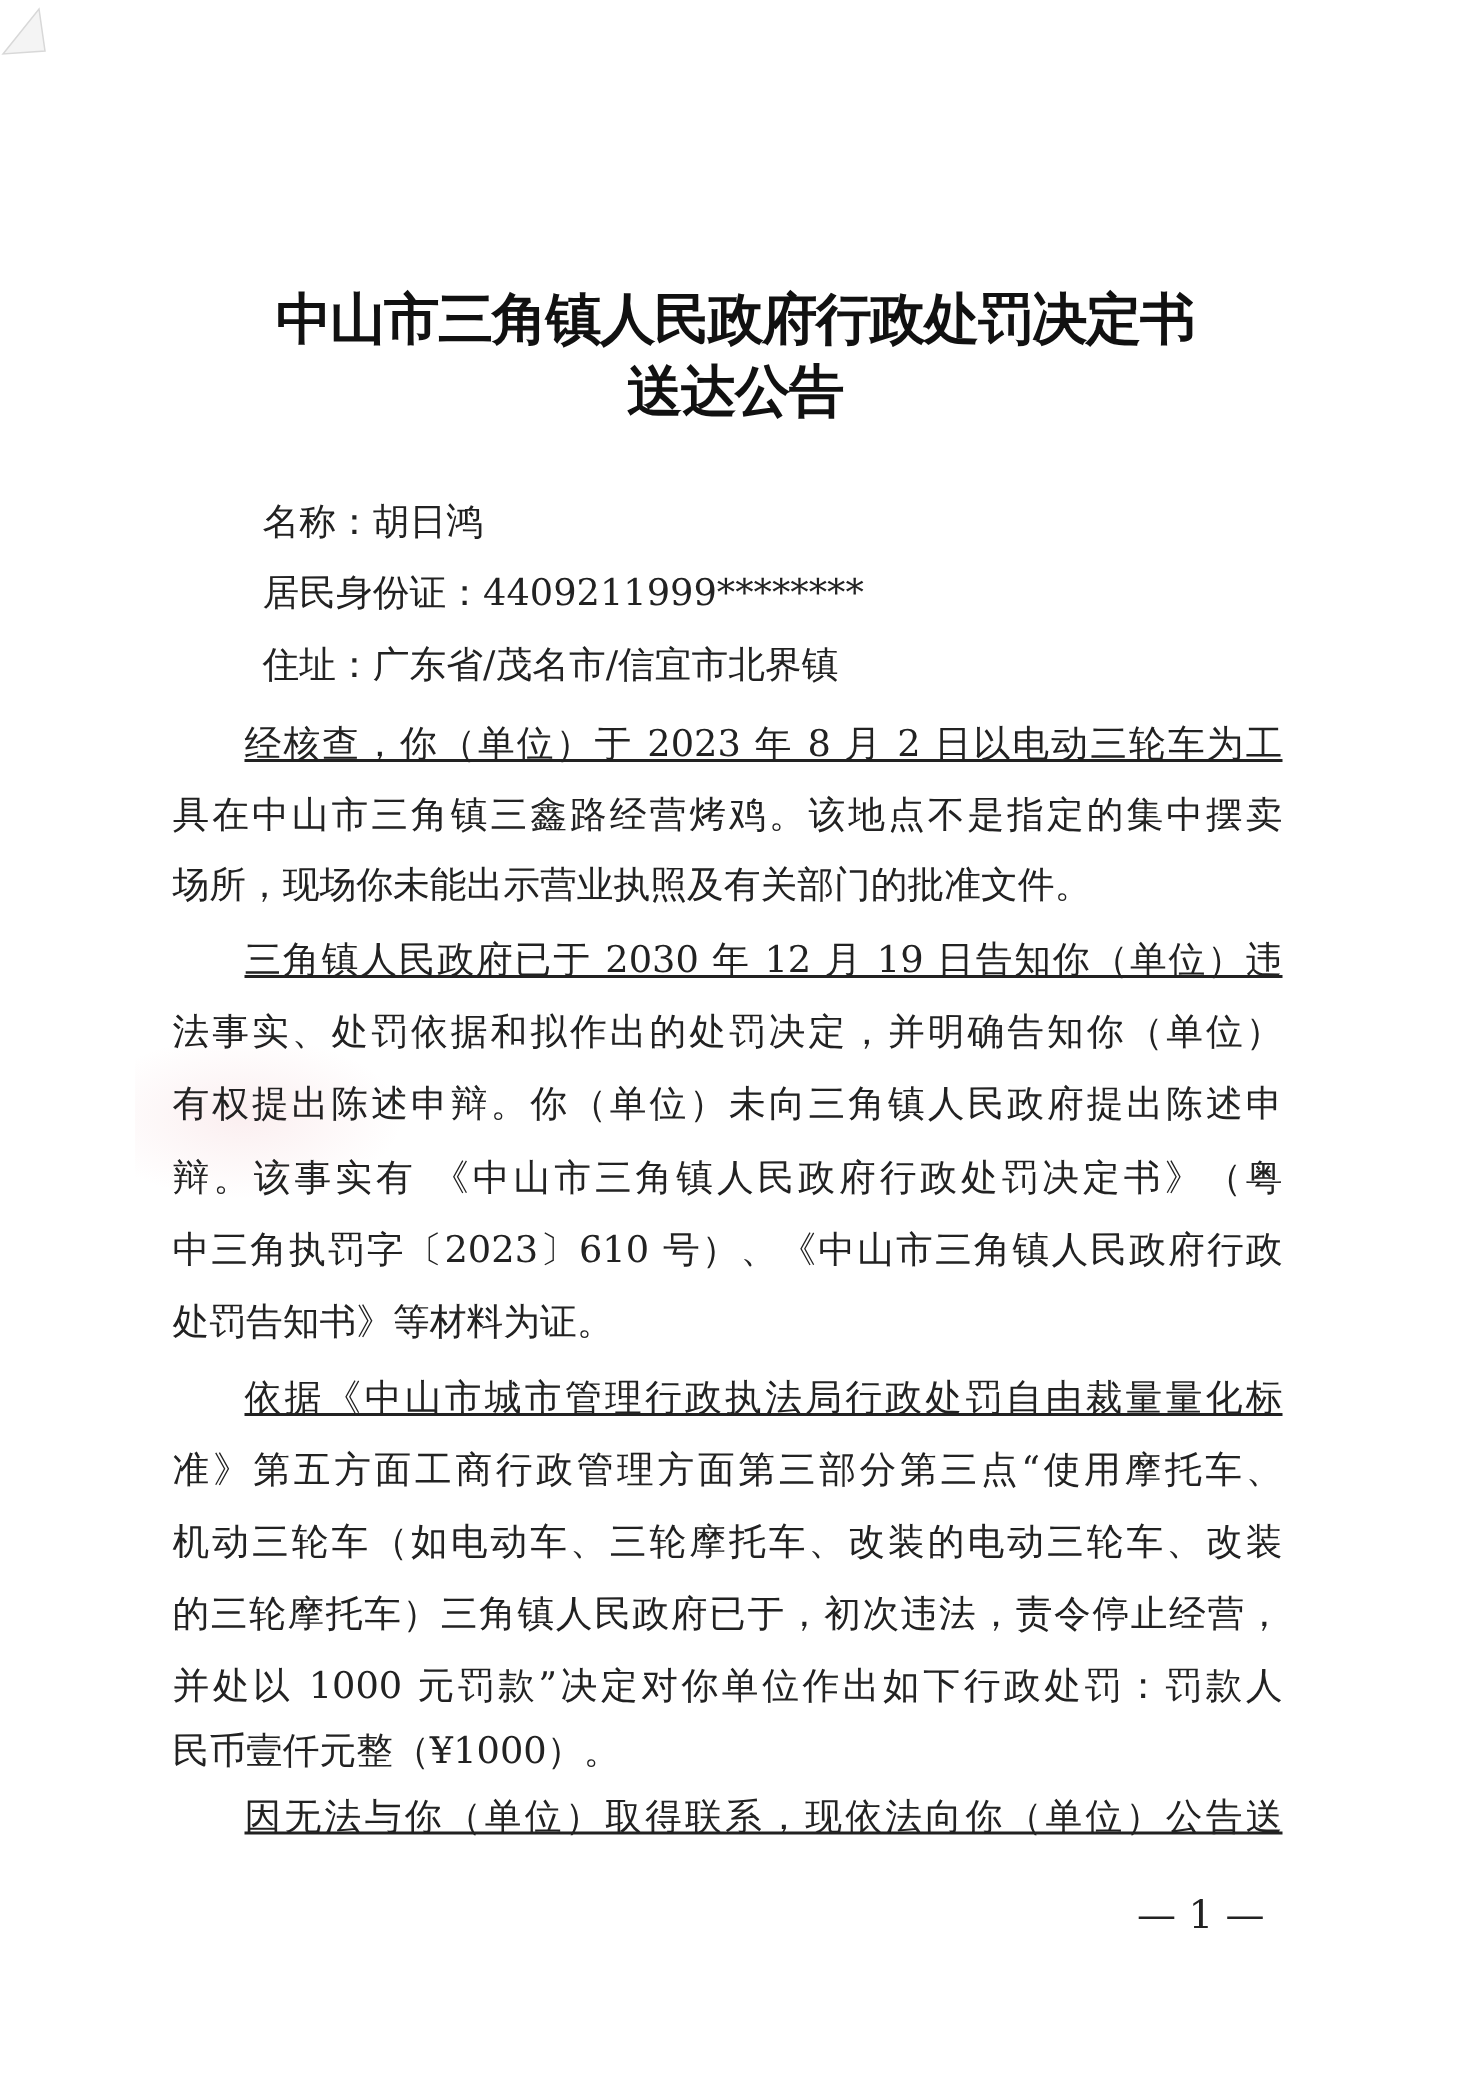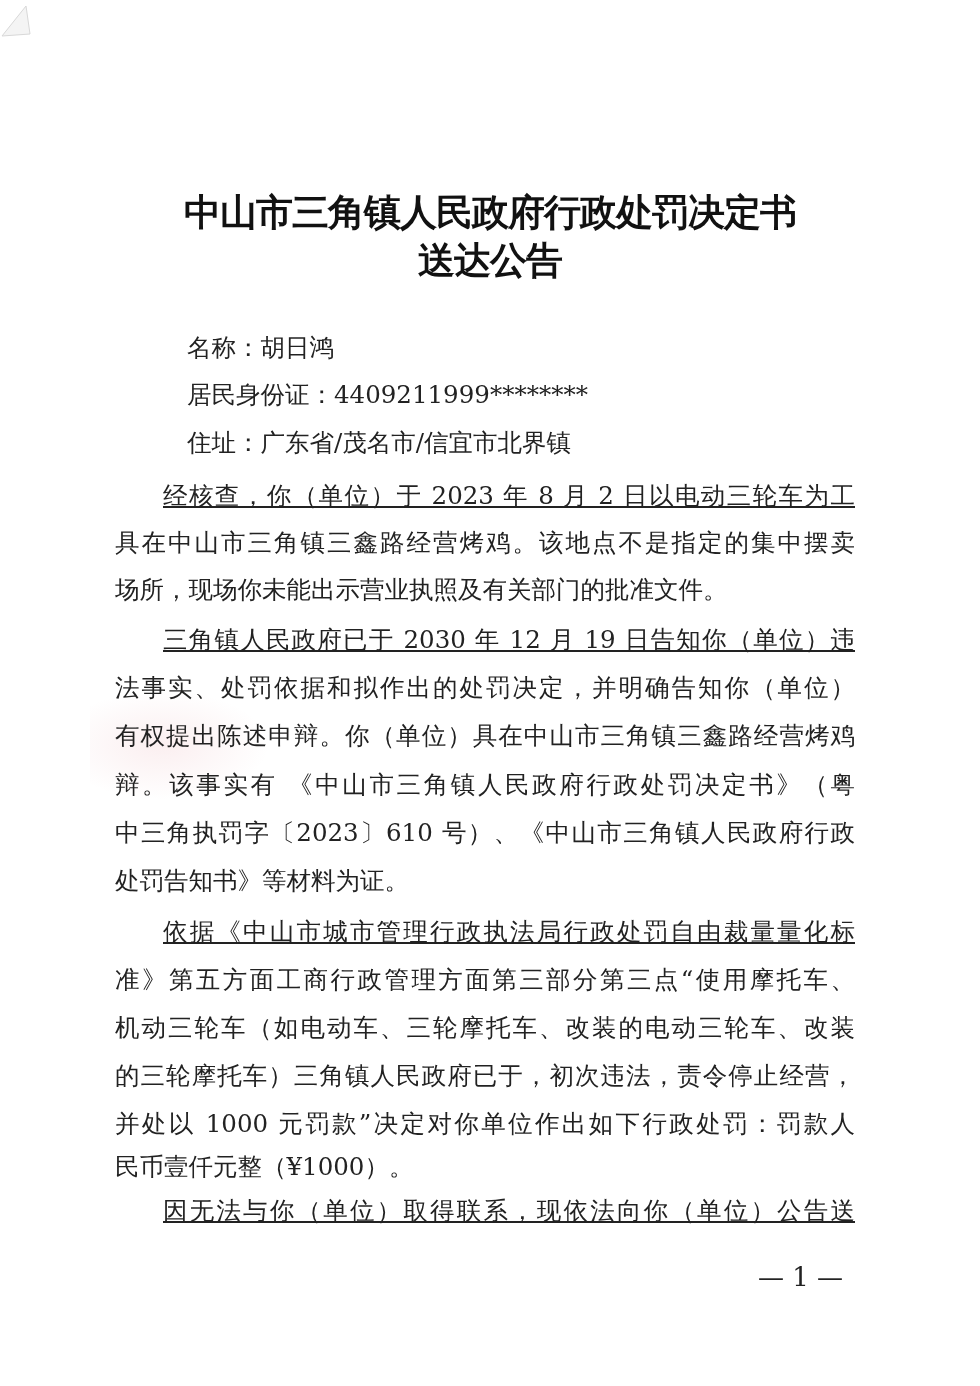--- a/index.html
+++ b/index.html
@@ -16,21 +16,21 @@
     font-size:37px; letter-spacing:-1px; color:#111;
   }
   .title.l1 { top:188px; }
   .title.l2 { top:236px; }
   .line {
     position:absolute; left:115px; width:740px; font-size:24.5px; white-space:nowrap;
     text-align:justify; text-align-last:justify; line-height:30px; color:#222;
   }
   .line.indent { left:163px; width:692px;text-decoration:underline; }
   .line.last { text-align-last:left; }
-  .field { position:absolute; left:175px; font-size:24.5px; white-space:nowrap; line-height:30px; color:#222;margin-left:12px; }
+  .field { position:absolute; left:175px; font-size:24.5px; white-space:nowrap; line-height:30px; color:#222; }
   .stamp-trace {
     position:absolute; left:90px; top:690px; width:180px; height:110px;
     background:radial-gradient(ellipse at 40% 50%, rgba(220,120,130,0.12), rgba(255,255,255,0) 70%);
   }
   .page-number {
     position:absolute; left:758px; top:1262px; font-size:26px; color:#222; white-space:nowrap;
   }
 </style>
 </head>
 <body>
@@ -47,21 +47,21 @@
 <div class="field" style="top:428px">住址：广东省/茂名市/信宜市北界镇</div>
 
 <div class="line indent" style="top:481px">经核查，你（单位）于 2023 年 8 月 2 日以电动三轮车为工</div>
 <div class="line" style="top:528px">具在中山市三角镇三鑫路经营烤鸡。该地点不是指定的集中摆卖</div>
 <div class="line last" style="top:575px">场所，现场你未能出示营业执照及有关部门的批准文件。</div>
 
 <div class="stamp-trace"></div>
 
 <div class="line indent" style="top:625px">三角镇人民政府已于 2030 年 12 月 19 日告知你（单位）违</div>
 <div class="line" style="top:673px">法事实、处罚依据和拟作出的处罚决定，并明确告知你（单位）</div>
-<div class="line" style="top:721px">有权提出陈述申辩。你（单位）具在中山市三角镇三鑫路经营烤鸡</div>
+<div class="line" style="top:721px">有权提出陈述申辩。你（单位）未向三角镇人民政府提出陈述申</div>
 <div class="line" style="top:770px">辩。该事实有 《中山市三角镇人民政府行政处罚决定书》（粤</div>
 <div class="line" style="top:818px">中三角执罚字〔2023〕610 号）、《中山市三角镇人民政府行政</div>
 <div class="line last" style="top:866px">处罚告知书》等材料为证。</div>
 
 <div class="line indent" style="top:917px">依据《中山市城市管理行政执法局行政处罚自由裁量量化标</div>
 <div class="line" style="top:965px">准》第五方面工商行政管理方面第三部分第三点“使用摩托车、</div>
 <div class="line" style="top:1013px">机动三轮车（如电动车、三轮摩托车、改装的电动三轮车、改装</div>
 <div class="line" style="top:1061px">的三轮摩托车）三角镇人民政府已于，初次违法，责令停止经营，</div>
 <div class="line" style="top:1109px">并处以 1000 元罚款”决定对你单位作出如下行政处罚：罚款人</div>
 <div class="line last" style="top:1152px">民币壹仟元整（¥1000）。</div>

